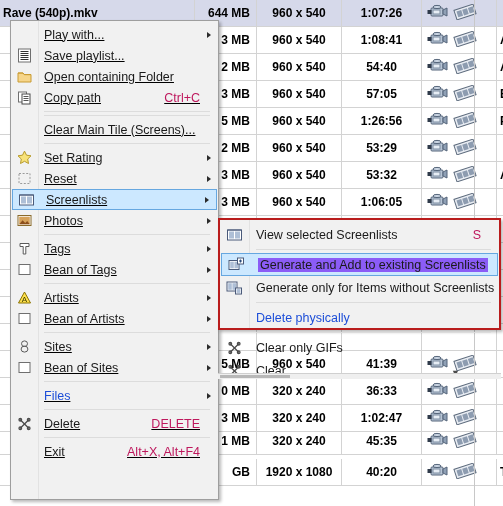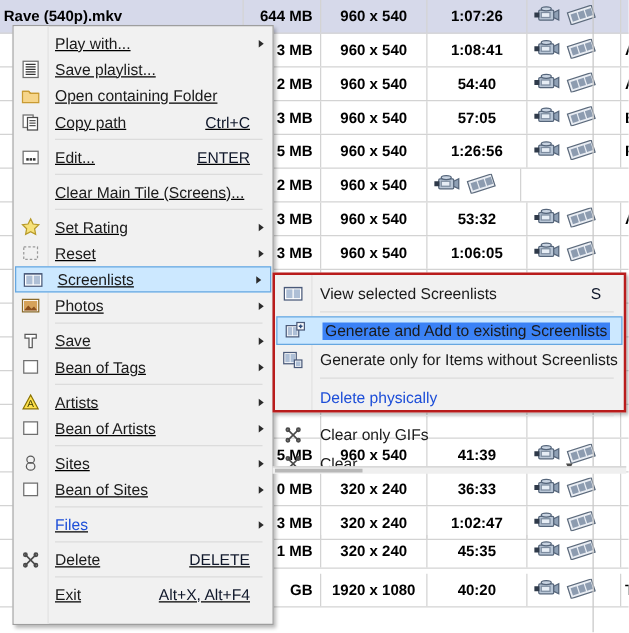--- a/index.html
+++ b/index.html
@@ -56,21 +56,21 @@
   .ctxmenu .gutter{
     position:absolute;left:0;top:0;bottom:0;width:27px;background:#f1f1f1;
     border-right:1px solid #e2e2e2;
   }
   .mi{
     position:relative;height:21px;display:flex;align-items:center;
     font-size:12.5px;color:#1a1a1a;box-sizing:border-box;
     padding-left:33px;padding-right:6px;cursor:default;
   }
   .mi .lbl{flex:0 0 auto;}
-  .mi .accel{margin-left:auto;padding-right:12px;color:#0f172a;font-size:12.5px;}
+  .mi .accel{margin-left:auto;padding-right:12px;color:#be185d;font-size:12.5px;}
   .mi .arrow{
     position:absolute;right:7px;top:50%;transform:translateY(-50%);
     width:0;height:0;border-left:4px solid #2b2b2b;
     border-top:3.5px solid transparent;border-bottom:3.5px solid transparent;
   }
   .mi.hl{
     background:#cce8ff;border:1px solid #66a7e0;
     margin-left:1px;margin-right:1px;
   }
   .mi.blue .lbl{color:#1d4ed8;}
@@ -86,21 +86,21 @@
     background:#f1f1f1;border:2px solid #b91c1c;box-sizing:border-box;
     box-shadow:2px 2px 3px rgba(0,0,0,.28);
   }
   .submenu .gutter{
     position:absolute;left:0;top:0;bottom:0;width:29px;background:#f1f1f1;
     border-right:1px solid #e2e2e2;
   }
   .submenu .mi{padding-left:36px;height:23px;}
   .submenu .sep{margin:3px 8px 3px 36px;}
   .submenu .mi .gicon{left:5px;}
-  .mark{background:#3b82f6;padding:0 2px;}
+  .mark{background:#8b5cf6;padding:0 2px;}
 
   .scrollbar{
     position:absolute;left:218px;top:373px;width:283px;height:5px;
     background:#efefef;border-top:1px solid #d0d0d0;
   }
   .scrollbar .thumb{position:absolute;left:2px;top:1px;width:70px;height:3px;background:#b8b8b8;}
 </style>
 </head>
 <body>
 
@@ -225,20 +225,21 @@
                   <rect x="16" y="5" width="5" height="6" fill="#8d9cb0"></rect>
                 </g>
               </svg></span>
           </div>
           <div class="c-tail">P</div>
         </div>
         <div class="trow" style="top: 135px;">
           <div class="c-name"></div>
           <div class="c-size">2 MB</div>
           <div class="c-res">960 x 540</div>
+          <div class="c-dur">53:29</div>
           <div class="c-icons">
             <span class="ico-cam"><svg width="22" height="15" viewBox="0 0 22 15">
                 <rect x="4" y="4" width="12" height="8" rx="1" fill="#b9c6d6" stroke="#55657a"></rect>
                 <rect x="6" y="6" width="7" height="4" fill="#e6edf5" stroke="#7d8ca0"></rect>
                 <path d="M16 6l4-2v8l-4-2z" fill="#8fa0b5" stroke="#55657a"></path>
                 <rect x="0.5" y="6" width="4" height="4" fill="#2f3a4a"></rect>
                 <ellipse cx="10" cy="3" rx="4" ry="1.6" fill="#c9d4e2" stroke="#55657a"></ellipse>
               </svg></span>
             <span class="ico-film"><svg width="24" height="16" viewBox="0 0 24 16">
                 <g transform="rotate(-18 12 8)">
@@ -505,34 +506,20 @@
                 <line x1="7.5" y1="7" x2="12.5" y2="7"></line>
                 <line x1="7.5" y1="9" x2="12.5" y2="9"></line>
                 <line x1="7.5" y1="11" x2="12.5" y2="11"></line>
               </g>
             </svg>
           </span>
           <span class="lbl">Copy path</span>
           <span class="accel">Ctrl+C</span>
         </div>
         <div class="sep"></div>
-        <div class="mi">
-          <span class="gicon">
-            <svg width="17" height="16" viewBox="0 0 17 16">
-              <rect x="2.5" y="3.5" width="12" height="10" fill="#fff" stroke="#6f6f6f"></rect>
-              <g fill="#333">
-                <rect x="5" y="9" width="2" height="2"></rect>
-                <rect x="7.7" y="9" width="2" height="2"></rect>
-                <rect x="10.4" y="9" width="2" height="2"></rect>
-              </g>
-            </svg>
-          </span>
-          <span class="lbl">Edit...</span>
-          <span class="accel">ENTER</span>
-        </div>
         <div class="sep"></div>
         <div class="mi">
           <span class="gicon"></span>
           <span class="lbl">Clear Main Tile (Screens)...</span>
         </div>
         <div class="sep"></div>
         <div class="mi">
           <span class="gicon">
             <svg width="17" height="16" viewBox="0 0 17 16">
               <path d="M8.5 1.6l2 4.1 4.5.6-3.3 3.2.8 4.5-4-2.2-4 2.2.8-4.5L2 6.3l4.5-.6z" fill="#f7e27a" stroke="#b79a2a"></path>
@@ -573,21 +560,21 @@
           <span class="lbl">Photos</span>
           <span class="arrow"></span>
         </div>
         <div class="sep"></div>
         <div class="mi">
           <span class="gicon">
             <svg width="17" height="16" viewBox="0 0 17 16">
               <path d="M4 3h9v3h-3.2v7.5H7.2V6H4z" fill="#fff" stroke="#5a5a5a"></path>
             </svg>
           </span>
-          <span class="lbl">Save</span>
+          <span class="lbl">Tags</span>
           <span class="arrow"></span>
         </div>
         <div class="mi">
           <span class="gicon">
             <svg width="17" height="16" viewBox="0 0 17 16">
               <rect x="3" y="3" width="11" height="10" fill="#fff" stroke="#6f6f6f"></rect>
             </svg>
           </span>
           <span class="lbl">Bean of Tags</span>
           <span class="arrow"></span>

